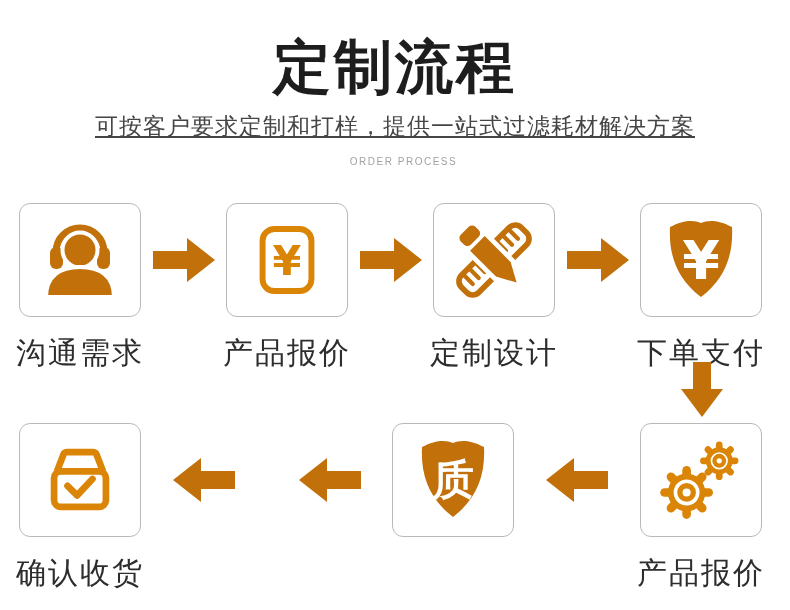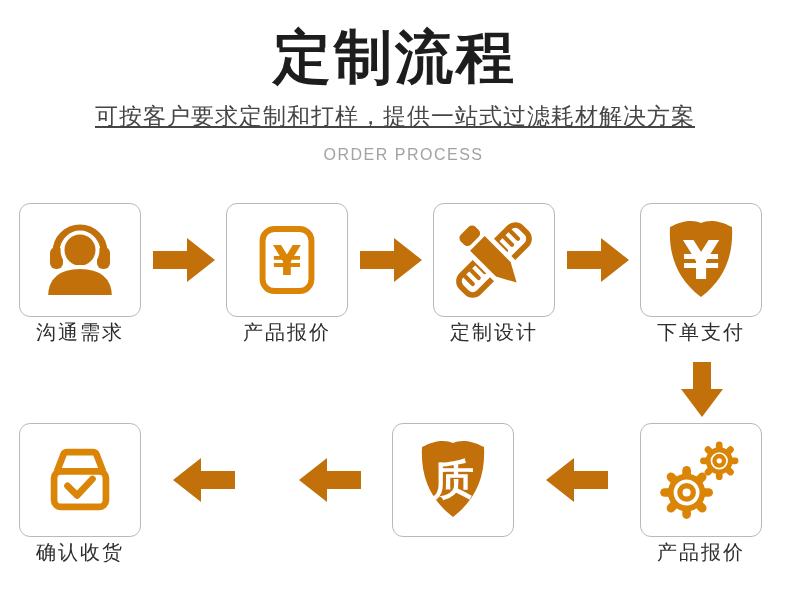--- a/index.html
+++ b/index.html
@@ -2,41 +2,41 @@
 <html style="--accent-solid: #C1700A; --accent-outline: #DB8506; --tile-border: #b9b9b9; --title-text: #1d1d1d; --subtitle-text: #454545; --tagline-text: #a2a2a2; --label-text: #2d2d2d;"><head>
 <meta charset="utf-8">
 <style>
   html,body{margin:0;padding:0;background:#fff;}
   .stage{
     position:relative;width:790px;height:610px;background:#fff;overflow:hidden;
     font-family:"Liberation Sans","DejaVu Sans",sans-serif;
   }
   .header{text-align:center;}
   .title{
-    margin:26px 0 0;font-size:58px;line-height:1.06;font-weight:900;
+    margin:36px 0 0;font-size:58px;line-height:1.06;font-weight:900;
     color:var(--title-text,#1d1d1d);letter-spacing:3px;text-align:center;
   }
   .subtitle{
     margin:14px 0 0;font-size:23px;font-weight:400;
     color:var(--subtitle-text,#454545);letter-spacing:1px;text-decoration:underline;
   }
   .tagline{
-    margin:14px 0 0;font-size:16px;color:var(--tagline-text,#a2a2a2);letter-spacing:1.5px;padding-left:17px;
+    margin:14px 0 0;font-size:10px;color:var(--tagline-text,#a2a2a2);letter-spacing:1.5px;padding-left:17px;
   }
   .row{position:absolute;left:19px;width:743px;display:flex;}
   .row-top{top:203px;}
   .row-bottom{top:423px;}
   .step{width:122px;display:flex;flex-direction:column;align-items:center;}
   .tile{
     box-sizing:border-box;width:122px;height:114px;background:#fff;
     border:1px solid var(--tile-border,#b9b9b9);border-radius:11px;
     display:flex;align-items:center;justify-content:center;
   }
   .step-label{
-    margin-top:2px;font-size:20px;font-weight:500;color:var(--label-text,#2d2d2d);
+    margin-top:16px;font-size:30px;font-weight:500;color:var(--label-text,#2d2d2d);
     letter-spacing:2px;white-space:nowrap;
   }
   .connector{flex:1;height:114px;display:flex;align-items:center;justify-content:center;}
   .down-connector{position:absolute;left:681px;top:362px;width:42px;height:55px;}
   
   .f-s{fill:var(--accent-solid,#C1700A);}
   .s-s{stroke:var(--accent-solid,#C1700A);}
   .f-o{fill:var(--accent-outline,#DB8506);}
   .s-o{stroke:var(--accent-outline,#DB8506);}
   .f-w{fill:#ffffff;}

